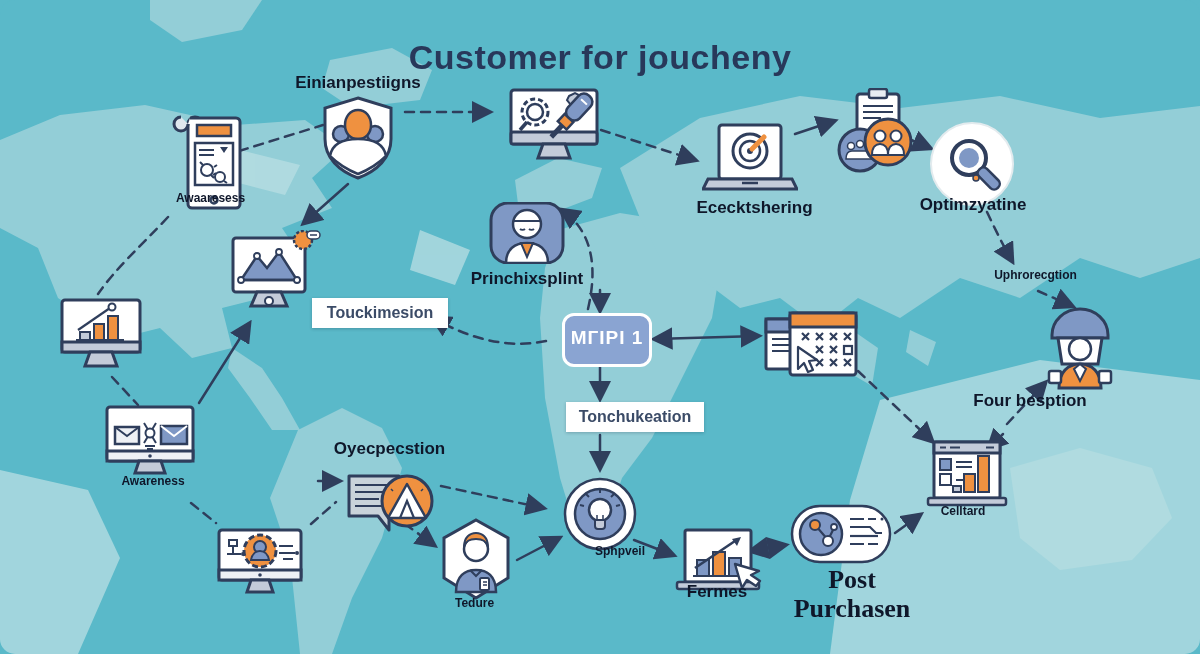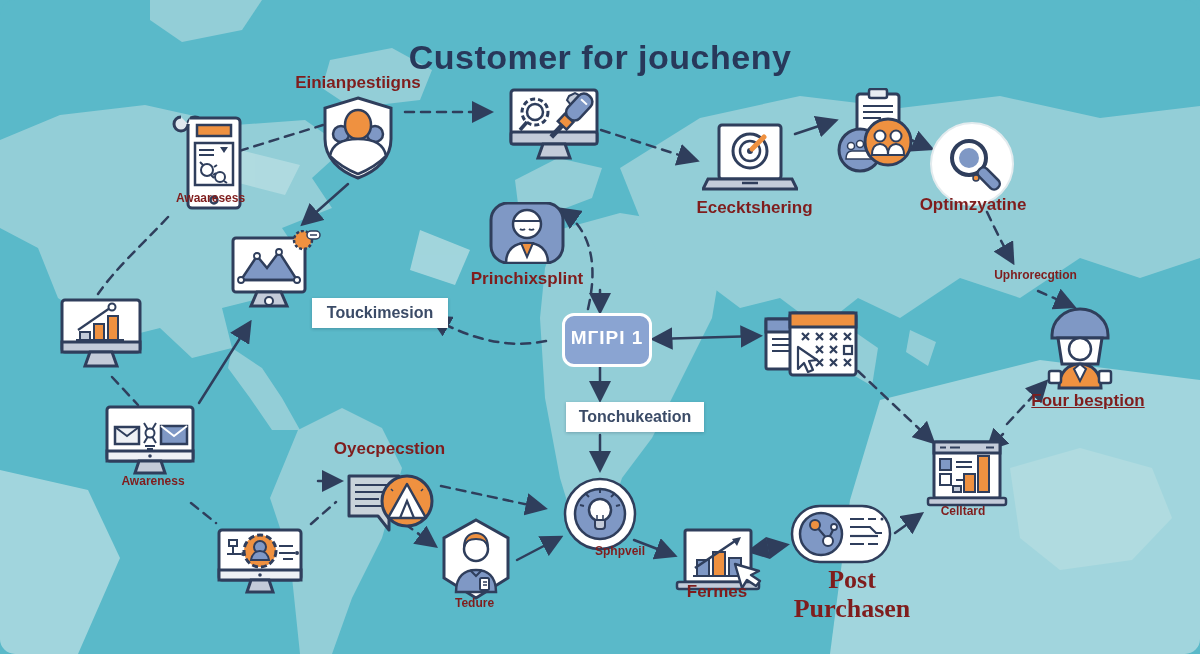--- a/index.html
+++ b/index.html
@@ -1,21 +1,21 @@
 <!DOCTYPE html>
 <html><head>
 <meta charset="utf-8">
 <style>
   html,body{margin:0;padding:0;background:#5ab9c9;}
   #canvas{position:relative;width:1200px;height:654px;overflow:hidden;background:#5ab9c9;
           font-family:"Liberation Sans",sans-serif;border-radius:15px;}
   .layer{position:absolute;left:0;top:0;}
   .node{position:absolute;}
   .node svg{display:block;}
-  .label{position:absolute;font-weight:700;font-size:17px;color:#7f1d1d;text-align:center;line-height:1.1;}
+  .label{position:absolute;font-weight:700;font-size:17px;color:#0f172a;text-align:center;line-height:1.1;}
   .label.big{font-size:12px;}
   .label.bigger{font-size:26px;font-family:Liberation Serif, serif;}
   .whitebox{position:absolute;background:#ffffff;color:#3b4b67;font-weight:700;font-size:16px;
             padding:6px 12px;text-align:center;box-shadow:0 1px 3px rgba(20,40,60,.25);}
   .title{position:absolute;top:38px;left:0;width:1200px;text-align:center;
          font-size:34px;font-weight:700;color:#28385a;letter-spacing:.5px;}
   .mtipi{position:absolute;left:562px;top:313px;width:84px;height:48px;background:#8aa4d2;
          border:3px solid #ffffff;border-radius:12px;color:#ffffff;font-weight:700;font-size:19px;
          letter-spacing:1px;text-align:center;line-height:44px;}
 </style>
@@ -189,21 +189,21 @@
     <svg width="66" height="88" viewBox="0 0 66 88">
       <path d="M5,32 a28,26 0 0 1 56,0 v3 h-56 z" fill="#7f98c5" stroke="#2f3e5c" stroke-width="3"></path>
       <path d="M11,35 h44 l-4,26 h-36 z" fill="#ffffff" stroke="#2f3e5c" stroke-width="3"></path>
       <circle cx="33" cy="46" r="11" fill="#ffffff" stroke="#2f3e5c" stroke-width="2.5"></circle>
       <path d="M12,85 c0,-16 9,-24 21,-24 c12,0 21,8 21,24 z" fill="#ef9140" stroke="#2f3e5c" stroke-width="3"></path>
       <path d="M33,61 l-6,5 6,12 6,-12 z" fill="#ffffff" stroke="#2f3e5c" stroke-width="2"></path>
       <rect x="2" y="68" width="12" height="12" rx="2" fill="#ffffff" stroke="#2f3e5c" stroke-width="2.5"></rect>
       <rect x="52" y="68" width="12" height="12" rx="2" fill="#ffffff" stroke="#2f3e5c" stroke-width="2.5"></rect>
     </svg>
   </div>
-  <div class="label" style="left:1018px;top:392px;width:140px;text-decoration:underline;">Four besption</div>
+  <div class="label" style="left:960px;top:392px;width:140px;">Four besption</div>
 
   <div class="node" style="left:227px;top:230px;">
     <svg width="94" height="82" viewBox="0 0 94 82">
       <rect x="6" y="8" width="72" height="54" rx="3" fill="#ffffff" stroke="#2f3e5c" stroke-width="3"></rect>
       <path d="M14,50 L30,26 L40,38 L52,22 L70,50 z" fill="#7f98c5" stroke="#2f3e5c" stroke-width="2.5"></path>
       <path d="M12,50 h62" stroke="#2f3e5c" stroke-width="2.5"></path>
       <g fill="#ffffff" stroke="#2f3e5c" stroke-width="1.8">
         <circle cx="14" cy="50" r="3"></circle>
           <circle cx="30" cy="26" r="3"></circle>
           <circle cx="52" cy="22" r="3"></circle>

